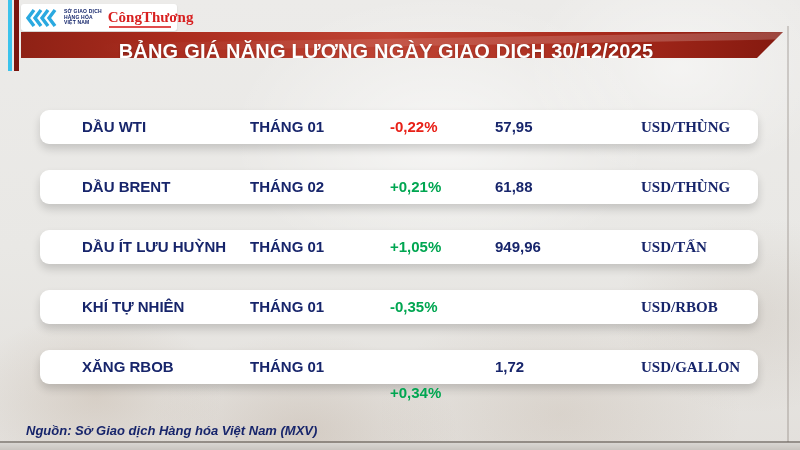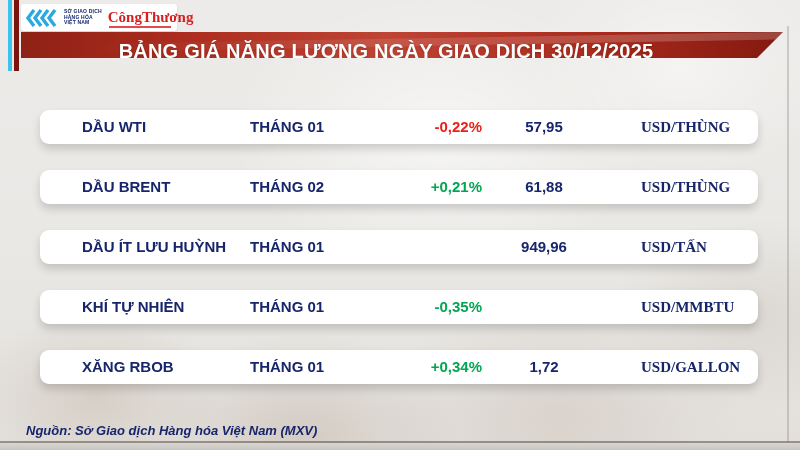--- a/index.html
+++ b/index.html
@@ -64,22 +64,22 @@
 
   
   .row{
     position:absolute;left:40px;width:718px;height:34px;background:#ffffff;
     border-radius:9px;box-shadow:0 5px 8px rgba(0,0,0,.16);
     font-weight:bold;font-size:15px;color:#17256b;
   }
   .row span{position:absolute;top:0;line-height:34px;white-space:nowrap;}
   .cell-name{left:34px;margin-left:8px;}
   .cell-month{left:210px;}
-  .cell-change{left:350px;width:92px;text-align:right;}
-  .cell-price{left:455px;width:98px;text-align:center;}
+  .cell-change{left:350px;width:92px;text-align:left;}
+  .cell-price{left:455px;width:98px;text-align:left;}
   .cell-unit{left:601px;font-family:Liberation Serif, serif;}
 
   
   .source{
     position:absolute;right:14px;top:423px;width:760px;text-align:left;
     font-style:italic;font-weight:bold;font-size:13px;color:#17256b;
   }
 </style>
 </head>
 <body>
@@ -124,35 +124,36 @@
     <span class="cell-name">DẦU BRENT</span>
     <span class="cell-month">THÁNG 02</span>
     <span class="cell-change" style="color: rgb(0, 166, 81);">+0,21%</span>
     <span class="cell-price">61,88</span>
     <span class="cell-unit">USD/THÙNG</span>
   </div>
 
   <div class="row" style="top:230px">
     <span class="cell-name">DẦU ÍT LƯU HUỲNH</span>
     <span class="cell-month">THÁNG 01</span>
+    <span class="cell-change" style="color: rgb(0, 166, 81);">+1,05%</span>
     <span class="cell-price">949,96</span>
     <span class="cell-unit">USD/TẤN</span>
   </div>
 
   <div class="row" style="top:290px">
     <span class="cell-name">KHÍ TỰ NHIÊN</span>
     <span class="cell-month">THÁNG 01</span>
     <span class="cell-change" style="color: rgb(0, 166, 81);">-0,35%</span>
-    <span class="cell-unit">USD/MMBTU</span>
+    <span class="cell-unit">USD/RBOB</span>
   </div>
 
   <div class="row" style="top:350px">
     <span class="cell-name">XĂNG RBOB</span>
     <span class="cell-month">THÁNG 01</span>
-    <span class="cell-change" style="color: rgb(0, 166, 81);">+0,34%</span>
+    <span class="cell-change" style="color: rgb(0, 166, 81); margin-top: 26px;">+0,34%</span>
     <span class="cell-price">1,72</span>
     <span class="cell-unit">USD/GALLON</span>
   </div>
 
   <div class="source">Nguồn: Sở Giao dịch Hàng hóa Việt Nam (MXV)</div>
 
   <div class="frame-right"></div>
   <div class="frame-bottom-line"></div>
   <div class="frame-bottom-strip"></div>
 </div>

